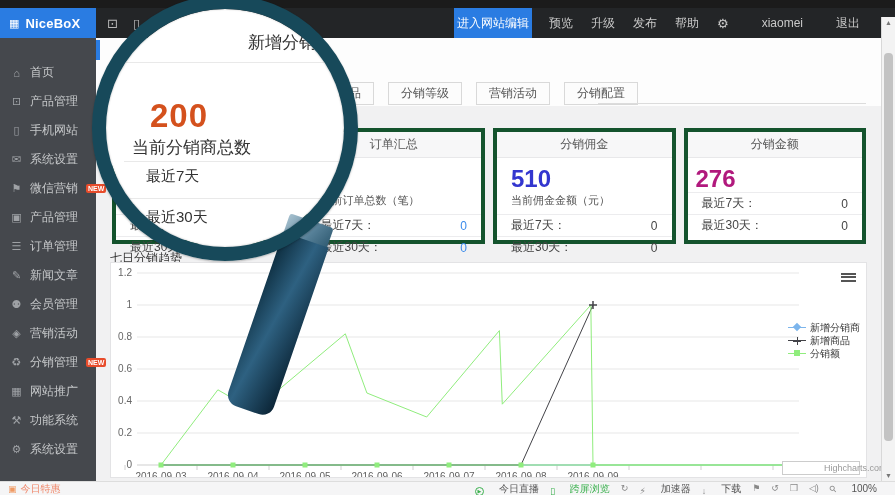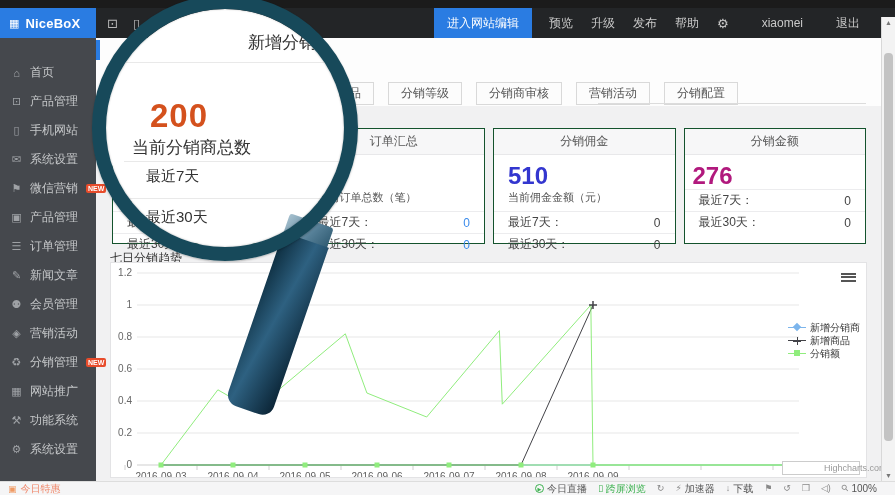--- a/index.html
+++ b/index.html
@@ -13,42 +13,42 @@
   .top-strip{left:0;top:0;width:895px;height:8px;background:#1b1b1b;}
   .logo{left:0;top:8px;width:96px;height:30px;background:#2a7ce2;color:#fff;
         display:flex;align-items:center;gap:6px;padding-left:9px;box-sizing:border-box;}
   .logo .grid-icon{font-size:11px;line-height:1;}
   .logo-text{font-size:13px;font-weight:bold;letter-spacing:.2px;}
   .toolbar{left:96px;top:8px;width:785px;height:30px;background:#232527;
            display:flex;align-items:center;color:#c9c9c9;font-size:12px;box-sizing:border-box;}
   .tb-icons{margin-left:11px;display:flex;gap:15px;font-size:13px;color:#b7b7b7;}
   .tb-right{margin-left:auto;display:flex;align-items:center;padding-right:12px;}
   .enter-edit{background:#2a7ce2;color:#fff;height:30px;display:flex;align-items:center;
-              padding:0 13px;font-size:12px;border:none;cursor:pointer;margin-right:8px;}
+              padding:0 3px;font-size:12px;border:none;cursor:pointer;margin-right:8px;}
   .tb-link{margin:0 9px;cursor:pointer;}
   .tb-gear{margin:0 9px;cursor:pointer;font-size:13px;}
   .tb-user{margin:0 24px;cursor:pointer;}
   .corner-dark{left:881px;top:8px;width:14px;height:9px;background:#232527;}
   
   .sidebar{left:0;top:38px;width:96px;height:443px;background:#45484d;padding-top:20px;box-sizing:border-box;}
   .side-item{height:29px;display:flex;align-items:center;padding-left:10px;gap:7px;
              color:#c6c8ca;font-size:12px;cursor:pointer;white-space:nowrap;}
   .side-item .s-glyph{width:13px;font-size:11px;color:#9ea1a5;text-align:center;flex:none;}
   .badge-new{background:#e84c2b;color:#fff;font-size:7px;font-weight:bold;
              padding:1px 2px;border-radius:2px;line-height:1;margin-left:1px;}
   
   .content{left:96px;top:38px;width:785px;height:443px;}
   .content-white-top{left:0;top:0;width:785px;height:68px;background:#fdfdfd;}
   .blue-tick{left:0;top:2px;width:4px;height:20px;background:#2a7ce2;}
   .tabs{left:204px;top:44px;display:flex;gap:14px;}
   .tab{background:#fcfcfc;border:1px solid #d9d9d9;font-size:12px;color:#555;
        padding:3px 12px;line-height:15px;cursor:pointer;white-space:nowrap;}
   .tabs-baseline{left:502px;top:65px;width:268px;height:0;border-top:1px solid #dcdcdc;}
   .cards{left:16px;top:90px;width:754px;display:grid;grid-template-columns:repeat(4,1fr);gap:8px;}
-  .card{background:#fff;border:1px solid #14532d;height:116px;box-sizing:border-box;}
+  .card{background:#fff;border:4px solid #14532d;height:116px;box-sizing:border-box;}
   .card-header{height:25px;background:#f7f7f8;border-bottom:1px solid #e8e8ea;display:flex;
                align-items:center;justify-content:center;font-size:12px;color:#555;}
   .card-number{margin:8px 14px 0;font-size:24px;font-weight:bold;height:26px;line-height:26px;}
   .card-caption{margin:1px 14px 6px;font-size:11px;color:#555;}
   .card-row{border-top:1px solid #ececee;display:flex;justify-content:space-between;
             align-items:center;height:21px;padding:0 14px;font-size:12px;color:#444;}
   .chart-title{left:14px;top:212px;font-size:12px;color:#333;}
   .chart-card{left:14px;top:224px;width:757px;height:216px;background:#fff;
               border:1px solid #e3e3e5;box-sizing:border-box;}
   .legend{right:6px;top:58px;font-size:10px;color:#333;}
@@ -64,21 +64,21 @@
   .v-arrow{height:11px;font-size:7px;color:#777;text-align:center;line-height:11px;cursor:pointer;}
   .v-arrow.down{position:absolute;bottom:0;left:0;right:0;}
   .v-thumb{position:absolute;left:2px;top:36px;width:9px;height:388px;background:#c3c3c3;
            border-radius:4px;cursor:pointer;}
   
   .statusbar{left:0;top:481px;width:895px;height:14px;background:#f5f5f6;border-top:1px solid #ddd;
              display:flex;align-items:center;font-size:10px;color:#555;box-sizing:border-box;}
   .sb-left{margin-left:8px;display:flex;gap:4px;align-items:center;color:#f0876a;cursor:pointer;}
   .sb-left .g{color:#f09a63;font-size:9px;}
   .sb-right{margin-left:auto;margin-right:18px;display:flex;gap:11px;align-items:center;}
-  .sb-item{display:flex;gap:3px;align-items:center;cursor:pointer;}
+  .sb-item{display:flex;gap:15px;align-items:flex-end;cursor:pointer;}
   .sb-item .g{font-size:9px;color:#888;line-height:1;}
   .g-circ{width:9px;height:9px;border:1px solid #3cb14f;border-radius:50%;color:#3cb14f;
           font-size:5px;display:flex;align-items:center;justify-content:center;box-sizing:border-box;}
   .g-rot{display:inline-block;transform:rotate(-45deg);}
   
   .mag-inner{left:106px;top:9px;width:238px;height:238px;border-radius:50%;overflow:hidden;
              background:#fff;z-index:40;}
   .mag-inner>div,.mag-inner>span{position:absolute;}
   .mg-title{left:142px;top:22px;font-size:17px;color:#333;white-space:nowrap;}
   .mg-div{height:1px;background:#e9e9e9;left:18px;right:0;}
@@ -182,21 +182,20 @@
       <span>系统设置</span>
     </div>
   </div>
 
 <div class="abs content">
   <div class="abs content-white-top"></div>
   <div class="abs blue-tick"></div>
   <div class="abs tabs">
     <div class="tab">分销产品</div>
     <div class="tab">分销等级</div>
-    <div class="tab">分销商审核</div>
     <div class="tab">营销活动</div>
     <div class="tab">分销配置</div>
   </div>
   <div class="abs tabs-baseline"></div>
 
   <div class="abs cards" id="cards">
       <div class="card">
         <div class="card-header">新增分销商</div>
         <div class="card-number" style="color: rgb(212, 81, 29);">200</div>
         <div class="card-caption">当前分销商总数</div>

